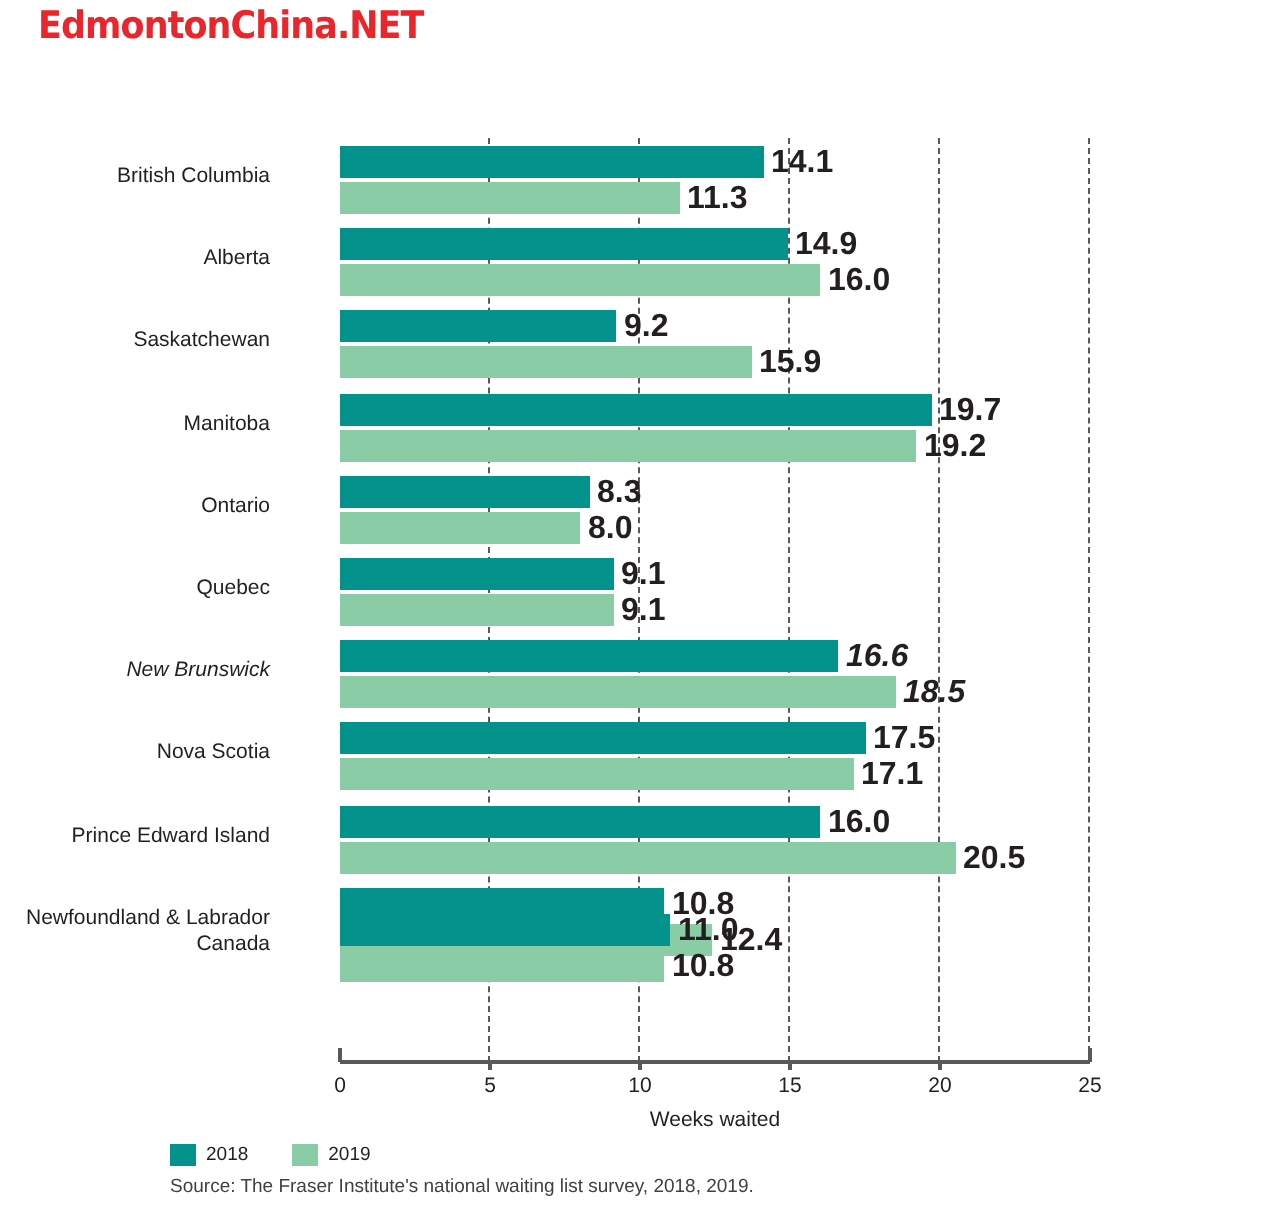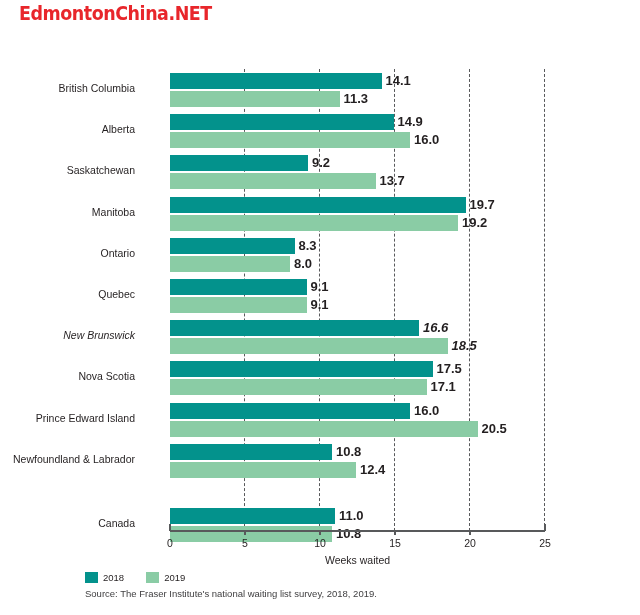--- a/index.html
+++ b/index.html
@@ -125,21 +125,21 @@
   }
   .bar {
     position: absolute;
     left: 155px;
     height: 16px;
   }
   .bar-2018 { top: 2px;  background: #03928c; }
   .bar-2019 { top: 20px; background: #8acca5; }
   .bar-value {
     position: absolute;
-    font-size: 13px;
+    font-size: 16px;
     font-weight: bold;
     color: #231f20;
     white-space: nowrap;
   }
   .val-2018 { top: 2px; }
   .val-2019 { top: 20px; }
 
   
   #legend {
     position: absolute;
@@ -202,21 +202,21 @@
           <div class="bar bar-2018" style="width: 223.5px; background: rgb(3, 146, 140);"></div>
           <div class="bar-value val-2018" style="left: 382.5px;">14.9</div>
           <div class="bar bar-2019" style="width: 240px; background: rgb(138, 204, 165);"></div>
           <div class="bar-value val-2019" style="left: 399px;">16.0</div>
         </div>
         <div class="bar-group" style="top: 153.4px;">
           <div class="cat-label">Saskatchewan</div>
           <div class="bar bar-2018" style="width: 138px; background: rgb(3, 146, 140);"></div>
           <div class="bar-value val-2018" style="left: 297px;">9.2</div>
           <div class="bar bar-2019" style="width: 205.5px; background: rgb(138, 204, 165);"></div>
-          <div class="bar-value val-2019" style="left: 364.5px;">13.7</div>
+          <div class="bar-value val-2019" style="left: 364.5px;">15.9</div>
         </div>
         <div class="bar-group" style="top: 194.6px;">
           <div class="cat-label">Manitoba</div>
           <div class="bar bar-2018" style="width: 295.5px; background: rgb(3, 146, 140);"></div>
           <div class="bar-value val-2018" style="left: 454.5px;">19.7</div>
           <div class="bar bar-2019" style="width: 288px; background: rgb(138, 204, 165);"></div>
           <div class="bar-value val-2019" style="left: 447px;">19.2</div>
         </div>
         <div class="bar-group" style="top: 235.8px;">
           <div class="cat-label">Ontario</div>
@@ -253,21 +253,21 @@
           <div class="bar bar-2019" style="width: 307.5px; background: rgb(138, 204, 165);"></div>
           <div class="bar-value val-2019" style="left: 466.5px;">20.5</div>
         </div>
         <div class="bar-group" style="top: 441.8px;">
           <div class="cat-label">Newfoundland &amp; Labrador</div>
           <div class="bar bar-2018" style="width: 162px; background: rgb(3, 146, 140);"></div>
           <div class="bar-value val-2018" style="left: 321px;">10.8</div>
           <div class="bar bar-2019" style="width: 186px; background: rgb(138, 204, 165);"></div>
           <div class="bar-value val-2019" style="left: 345px;">12.4</div>
         </div>
-        <div class="bar-group" style="top: 506px;">
+        <div class="bar-group" style="top: 455px;">
           <div class="cat-label">Canada</div>
           <div class="bar bar-2018" style="width: 165px; background: rgb(3, 146, 140);"></div>
           <div class="bar-value val-2018" style="left: 324px;">11.0</div>
           <div class="bar bar-2019" style="width: 162px; background: rgb(138, 204, 165);"></div>
           <div class="bar-value val-2019" style="left: 321px;">10.8</div>
         </div>
       </div>
     <div id="axis-line"></div>
     <div id="axis-ticks">
         <div class="axis-cap" style="left: 154.25px;"></div>

